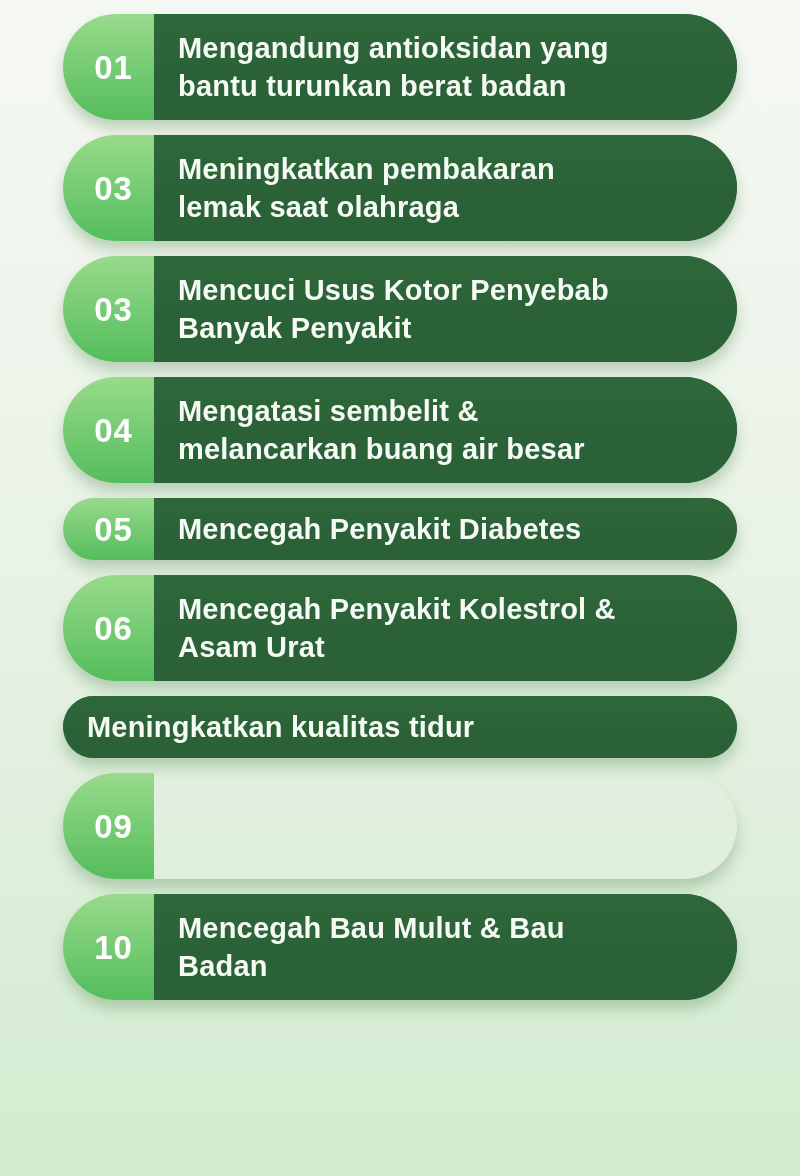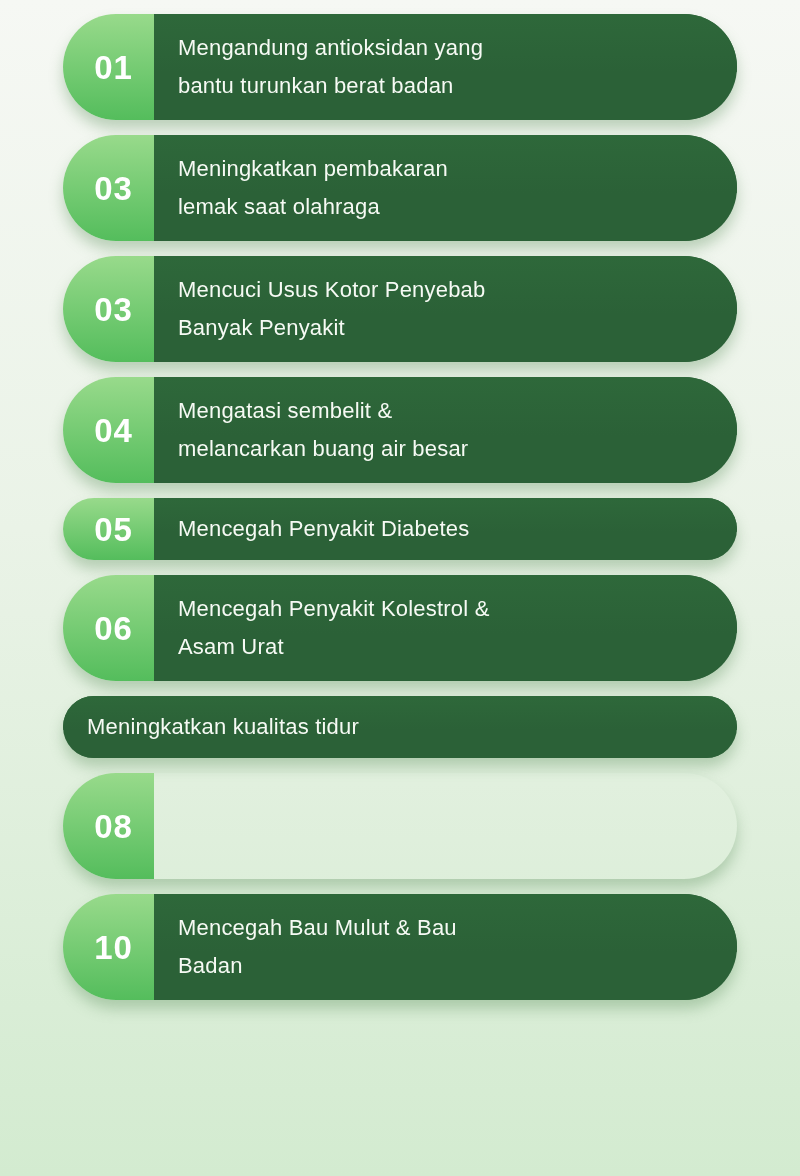--- a/index.html
+++ b/index.html
@@ -48,22 +48,22 @@
   .panel {
     flex: 1 1 auto;
     display: flex;
     align-items: center;
     padding: 10px 22px 10px 24px;
     background: linear-gradient(180deg, #2e683a 0%, var(--panel, #2b6137) 55%, #27593100 0%, var(--panel, #2b6137) 100%);
     background-color: var(--panel, #2b6137);
   }
   .txt {
     color: var(--text-color, #f6faf4);
-    font-size: 22px;
-    font-weight: 400;
+    font-size: 29px;
+    font-weight: 700;
     line-height: 38px;
     white-space: pre-line;
     letter-spacing: 0.2px;
   }
 </style>
 </head>
 <body style="--badge-top: #98da8b; --badge-bottom: #54bd5c; --panel: #2b6137; --text-color: #f6faf4; --bg-top: #f6f8f4; --bg-bottom: #d3ebd0;">
 
 <div class="list">
 
@@ -128,21 +128,21 @@
 
   <div class="row compact">
     <div class="panel">
       <span class="txt">Meningkatkan kualitas tidur</span>
     </div>
   </div>
 
 
   <div class="row">
     <div class="badge">
-      <span class="num">08</span>
+      <span class="num">09</span>
     </div>
   </div>
 
   <div class="row">
     <div class="badge">
       <span class="num">10</span>
     </div>
     <div class="panel">
       <span class="txt">Mencegah Bau Mulut &amp; Bau
 Badan</span>

